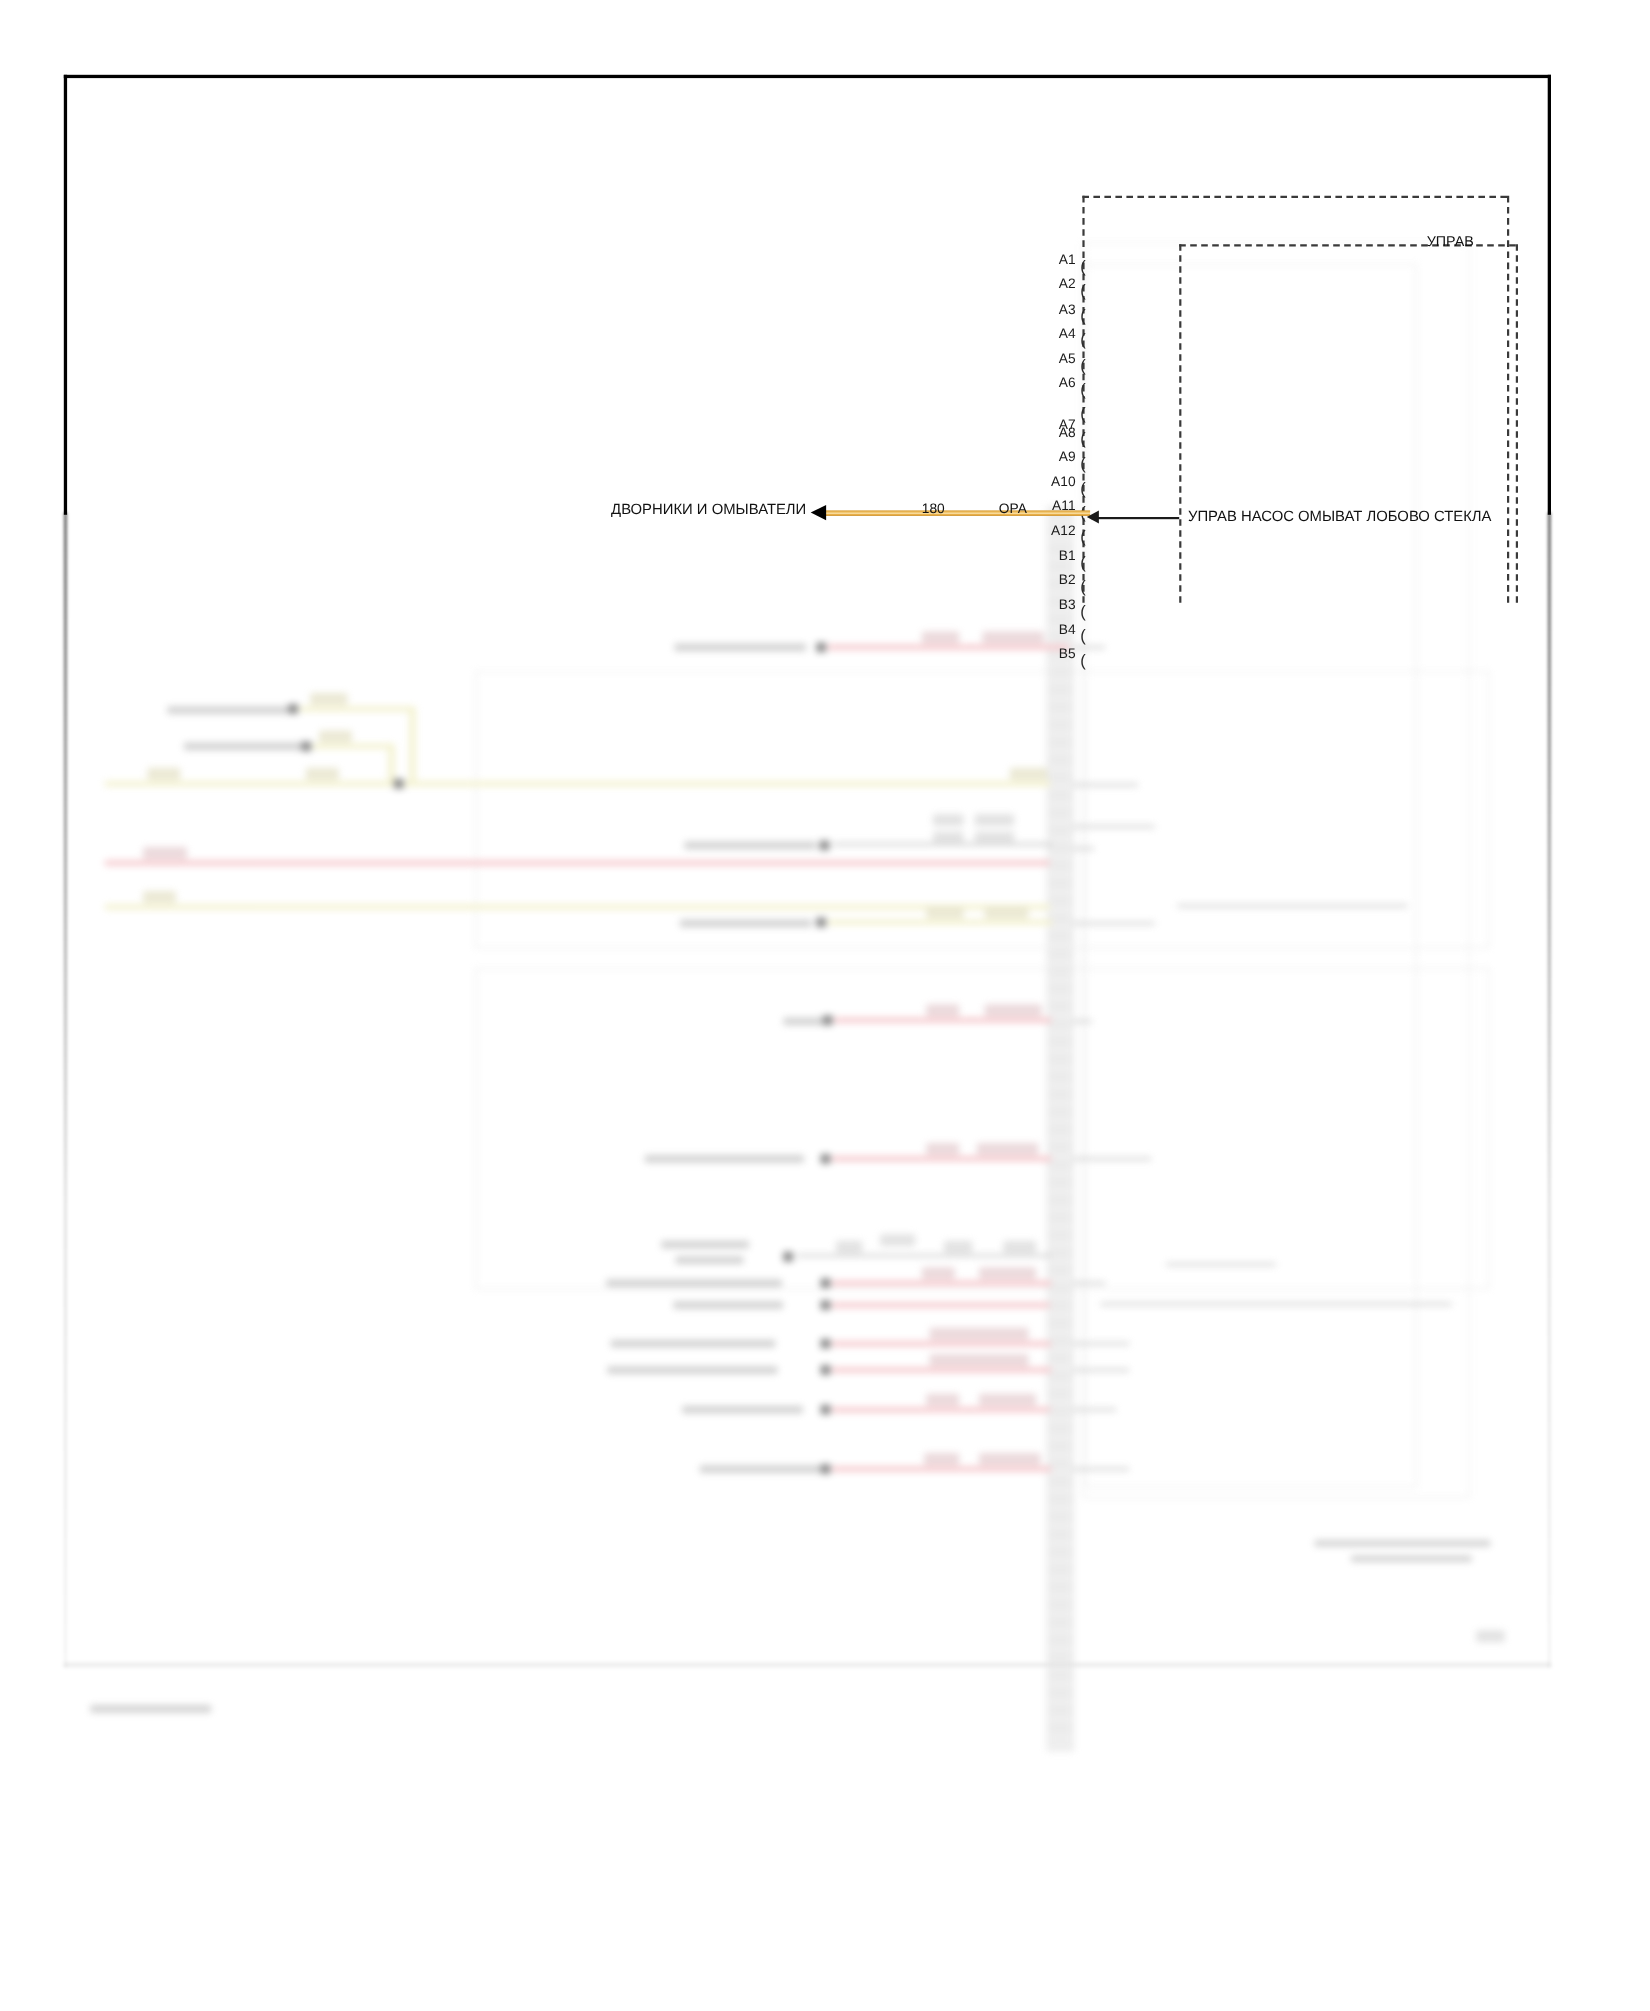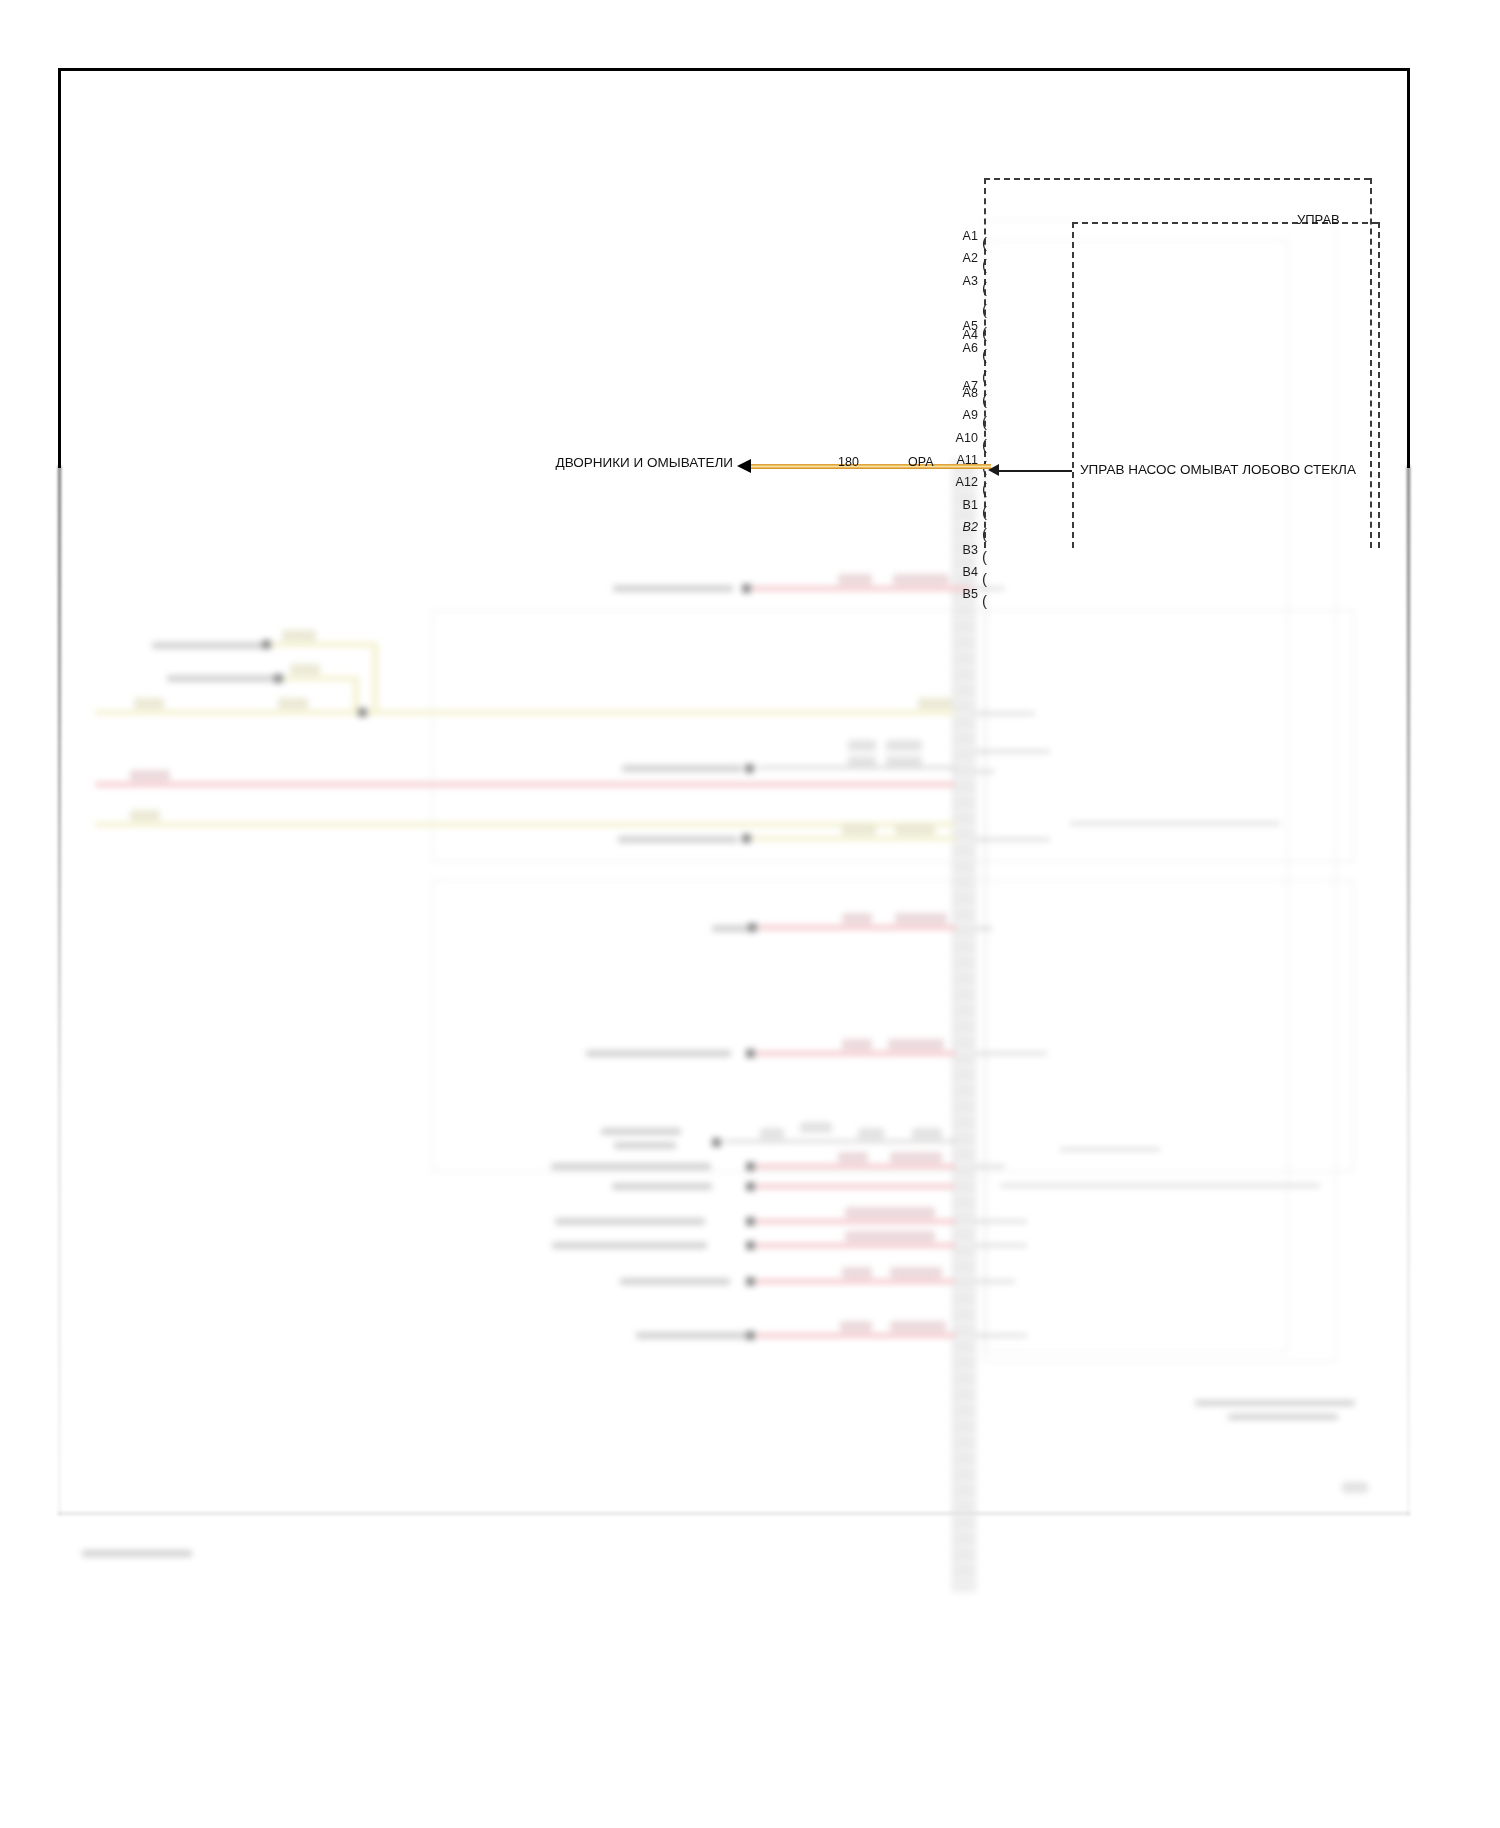--- a/index.html
+++ b/index.html
@@ -282,41 +282,41 @@
 
   <div id="logic-label">УПРАВ</div>
 
   <div id="pins">
       <div class="pin-label" style="left: 918px; top: 229px; width: 60px;">A1</div>
       <div class="pin-brace" style="left: 982px; top: 235px;">(</div>
       <div class="pin-label" style="left: 918px; top: 251.4px; width: 60px;">A2</div>
       <div class="pin-brace" style="left: 982px; top: 257.4px;">(</div>
       <div class="pin-label" style="left: 918px; top: 273.8px; width: 60px;">A3</div>
       <div class="pin-brace" style="left: 982px; top: 279.8px;">(</div>
-      <div class="pin-label" style="left: 918px; top: 296.2px; width: 60px; margin-top: 32px;">A4</div>
+      <div class="pin-label" style="left: 918px; top: 296.2px; width: 60px;">A4</div>
       <div class="pin-brace" style="left: 982px; top: 302.2px;">(</div>
       <div class="pin-label" style="left: 918px; top: 318.6px; width: 60px;">A5</div>
       <div class="pin-brace" style="left: 982px; top: 324.6px;">(</div>
       <div class="pin-label" style="left: 918px; top: 341px; width: 60px;">A6</div>
       <div class="pin-brace" style="left: 982px; top: 347px;">(</div>
       <div class="pin-label" style="left: 918px; top: 379px; width: 60px;">A7</div>
       <div class="pin-brace" style="left: 982px; top: 369.4px;">(</div>
       <div class="pin-label" style="left: 918px; top: 385.8px; width: 60px;">A8</div>
       <div class="pin-brace" style="left: 982px; top: 391.8px;">(</div>
       <div class="pin-label" style="left: 918px; top: 408.2px; width: 60px;">A9</div>
       <div class="pin-brace" style="left: 982px; top: 414.2px;">(</div>
       <div class="pin-label" style="left: 918px; top: 430.6px; width: 60px;">A10</div>
       <div class="pin-brace" style="left: 982px; top: 436.6px;">(</div>
       <div class="pin-label" style="left: 918px; top: 453px; width: 60px;">A11</div>
       <div class="pin-brace" style="left: 982px; top: 459px;">(</div>
       <div class="pin-label" style="left: 918px; top: 475.4px; width: 60px;">A12</div>
       <div class="pin-brace" style="left: 982px; top: 481.4px;">(</div>
       <div class="pin-label" style="left: 918px; top: 497.8px; width: 60px;">B1</div>
       <div class="pin-brace" style="left: 982px; top: 503.8px;">(</div>
-      <div class="pin-label" style="left: 918px; top: 520.2px; width: 60px; font-style: italic;">B2</div>
+      <div class="pin-label" style="left: 918px; top: 520.2px; width: 60px;">B2</div>
       <div class="pin-brace" style="left: 982px; top: 526.2px;">(</div>
       <div class="pin-label" style="left: 918px; top: 542.6px; width: 60px;">B3</div>
       <div class="pin-brace" style="left: 982px; top: 548.6px;">(</div>
       <div class="pin-label" style="left: 918px; top: 565px; width: 60px;">B4</div>
       <div class="pin-brace" style="left: 982px; top: 571px;">(</div>
       <div class="pin-label" style="left: 918px; top: 587.4px; width: 60px;">B5</div>
       <div class="pin-brace" style="left: 982px; top: 593.4px;">(</div>
     </div>
 
   <div style="position:absolute;left:0;top:0;width:1500px;height:1828px;pointer-events:none;">

